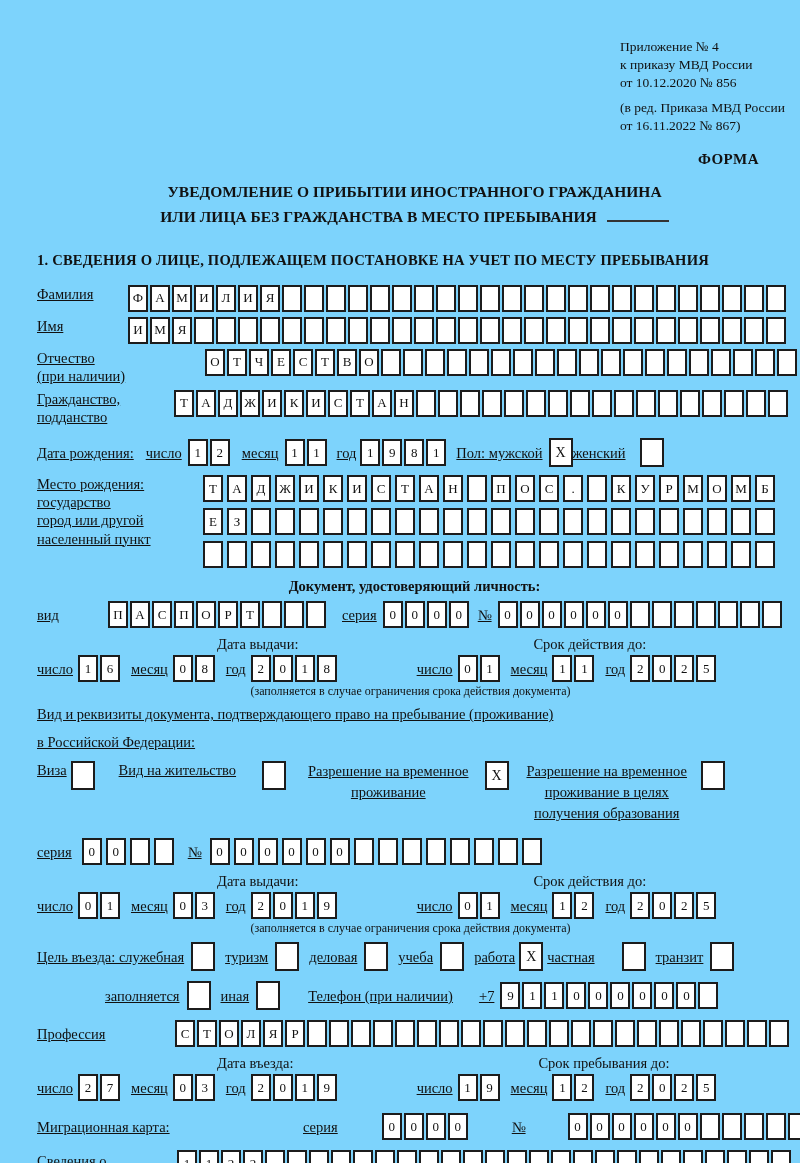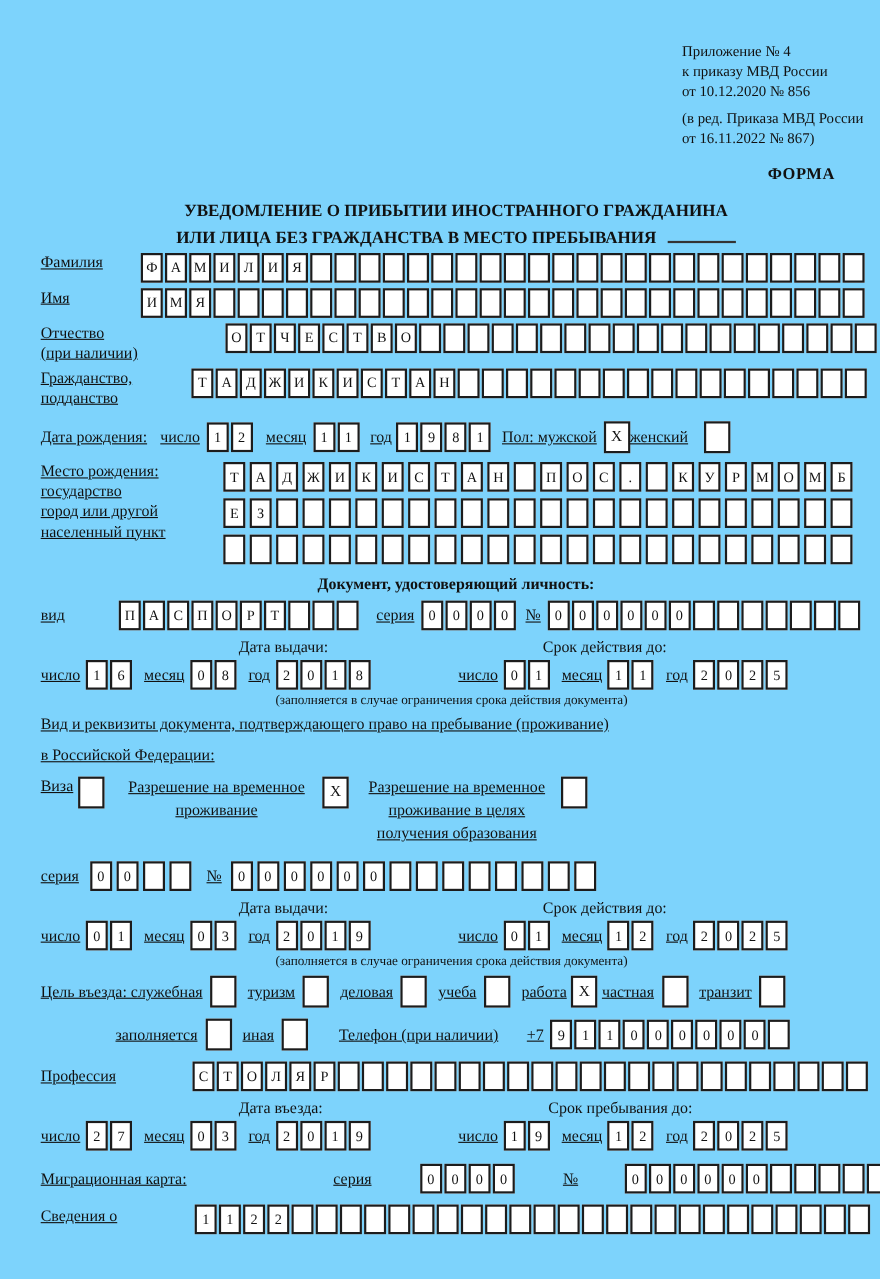--- a/index.html
+++ b/index.html
@@ -26,21 +26,21 @@
   .row{display:flex;align-items:flex-start;margin-bottom:5px;}
   .topright{margin-left:583px;font-size:13.5px;line-height:1.35;}
   .topright .gap{margin-top:6px;}
   .forma{text-align:right;padding-right:33px;font-weight:bold;font-size:15px;margin-top:16px;letter-spacing:.5px;}
   .title{ text-align:center;font-weight:bold;font-size:15.5px;line-height:1.6;margin-top:12px;}
   .uline{display:inline-block;width:62px;border-bottom:2px solid #333;margin-left:10px;vertical-align:baseline;}
   .sect{font-weight:bold;font-size:14.6px;margin-top:22px;margin-bottom:16px;letter-spacing:.2px;}
   .labcol{flex:none;}
   .grid3 .cells{margin-bottom:6px;display:flex;}
   .center-head{text-align:center;font-weight:bold;font-size:14.5px;margin:4px 0 6px 0;}
-  .dates-head{display:flex;font-size:14.5px;margin-top:8px;margin-bottom:2px;}
+  .dates-head{display:flex;font-size:14.5px;margin-top:8px;margin-bottom:2px;gap:40px;}
   .dates-row{display:flex;align-items:center;margin-bottom:2px;}
   .dgroup{display:inline-flex;align-items:center;flex:none;}
   .dgroup .lbl{margin-right:5px;}
   .dgroup .part{margin-left:9px;display:inline-flex;align-items:center;}
   .note{font-size:12px;text-align:center;padding-right:8px;margin-bottom:6px;}
   .perm{display:flex;align-items:flex-start;margin-top:10px;margin-bottom:14px;}
   .perm .txt2{text-align:center;line-height:1.45;}
   .pair{display:inline-flex;align-items:flex-start;}
   .purpose{display:flex;align-items:center;flex-wrap:nowrap;margin-bottom:10px;}
   .purpose .cb{margin-left:7px;}
@@ -58,20 +58,21 @@
     <div class="gap">(в ред. Приказа МВД России</div>
     <div>от 16.11.2022 № 867)</div>
   </div>
   <div class="forma">ФОРМА</div>
 
   <div class="title">
     <div>УВЕДОМЛЕНИЕ О ПРИБЫТИИ ИНОСТРАННОГО ГРАЖДАНИНА</div>
     <div><span>ИЛИ ЛИЦА БЕЗ ГРАЖДАНСТВА В МЕСТО ПРЕБЫВАНИЯ</span><span class="uline"></span></div>
   </div>
 
+  <div class="sect">1. СВЕДЕНИЯ О ЛИЦЕ, ПОДЛЕЖАЩЕМ ПОСТАНОВКЕ НА УЧЕТ ПО МЕСТУ ПРЕБЫВАНИЯ</div>
 
   <div class="row">
     <span class="lbl labcol" style="width:91px;">Фамилия</span>
     <span class="cells">
         <span class="cell">Ф</span>
         <span class="cell">А</span>
         <span class="cell">М</span>
         <span class="cell">И</span>
         <span class="cell">Л</span>
         <span class="cell">И</span>
@@ -420,20 +421,24 @@
   <div class="note">(заполняется в случае ограничения срока действия документа)</div>
 
   <div class="lbl" style="margin-top:6px;">Вид и реквизиты документа, подтверждающего право на пребывание (проживание)</div>
   <div class="lbl" style="margin-top:10px;">в Российской Федерации:</div>
 
   <div class="perm">
     <span class="pair">
       <span class="lbl">Виза</span>
       <span class="cb" style="margin-left:4px;"></span>
     </span>
+    <span class="pair" style="margin-left:24px;">
+      <span class="lbl">Вид на жительство</span>
+      <span class="cb" style="margin-left:26px;"></span>
+    </span>
     <span class="pair" style="margin-left:22px;">
       <span class="lbl txt2">
         <span>Разрешение на временное</span><br>
         <span>проживание</span>
       </span>
       <span class="cb" style="margin-left:16px;">X</span>
     </span>
     <span class="pair" style="margin-left:18px;">
       <span class="lbl txt2">
         <span>Разрешение на временное</span><br>
@@ -537,21 +542,21 @@
         <span class="cb"></span>
       </span>
     <span class="it">
         <span class="lbl">учеба</span>
         <span class="cb"></span>
       </span>
     <span class="it">
         <span class="lbl">работа</span>
         <span class="cb" style="margin-left:4px;">X</span>
       </span>
-    <span class="it" style="margin-left:4px;">
+    <span class="it" style="margin-left:4px;gap:20px;">
         <span class="lbl">частная</span>
         <span class="cb"></span>
       </span>
     <span class="it">
         <span class="lbl">транзит</span>
         <span class="cb"></span>
       </span>
   </div>
   <div class="purpose">
     <span class="lbl" style="margin-left:68px;">заполняется</span>

